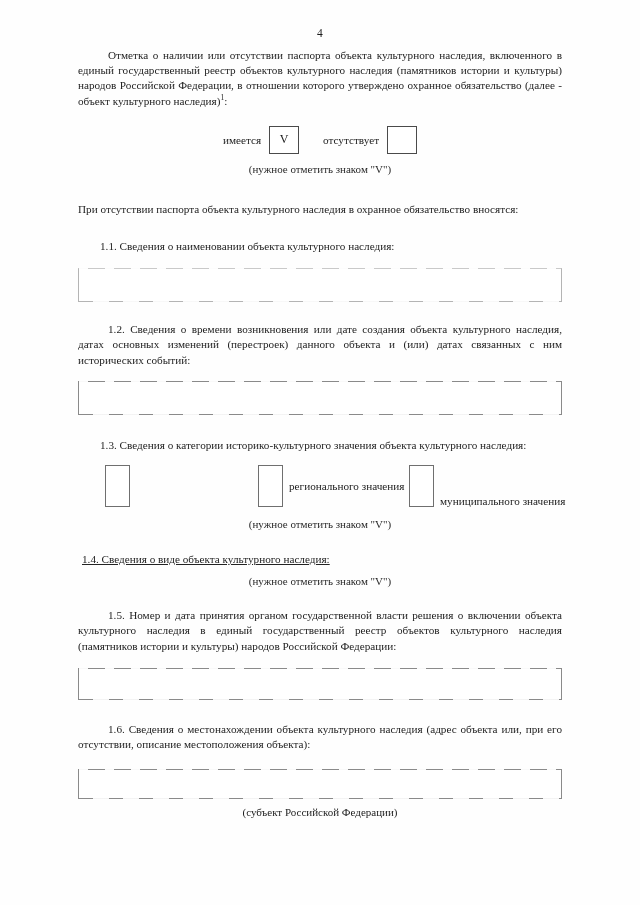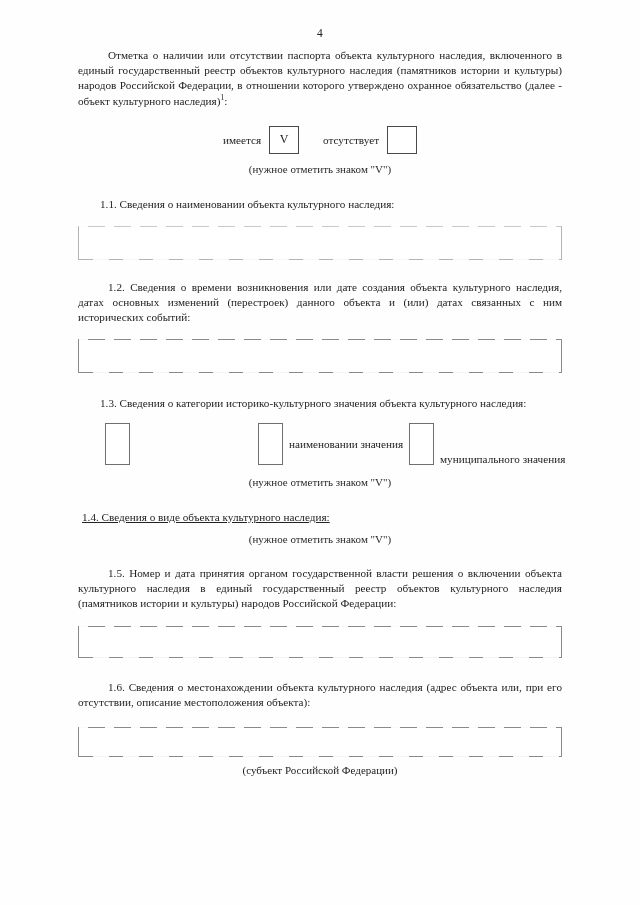--- a/index.html
+++ b/index.html
@@ -154,38 +154,39 @@
     </div>
 
     <div class="cb-row" style="margin-top:17px;">
       <span class="cb-label pre">имеется</span>
       <span class="cb sq">V</span>
       <span class="cb-label" style="margin-left:24px;margin-right:8px;">отсутствует</span>
       <span class="cb sq"></span>
     </div>
     <div class="hint" style="margin-top:9px;">(нужное отметить знаком "V")</div>
 
+    <p class="para noindent center" style="margin-top:27px;">При отсутствии паспорта объекта культурного наследия в охранное обязательство вносятся:</p>
 
 
     <p class="para noindent" style="margin-top:22px;margin-left:22px;">1.1. Сведения о наименовании объекта культурного наследия:</p>
     <div class="field faint" style="margin-top:14px;height:34px;"></div>
 
     <p class="para" style="margin-top:20px;">1.2. Сведения о времени возникновения или дате создания объекта культурного наследия, датах основных изменений (перестроек) данного объекта и (или) датах связанных с ним исторических событий:</p>
     <div class="field" style="margin-top:13px;height:34px;"></div>
 
     <p class="para noindent" style="margin-top:23px;margin-left:22px;">1.3. Сведения о категории историко-культурного значения объекта культурного наследия:</p>
 
     <div style="position:relative;height:46px;margin-top:12px;">
       <div style="position:absolute;left:27px;top:0;display:flex;align-items:flex-start;">
         <span class="cb tall"></span>
       </div>
 
       <div style="position:absolute;left:180px;top:0;display:flex;align-items:center;height:42px;">
         <span class="cb tall"></span>
-        <span class="cb-label">наименовании значения</span>
+        <span class="cb-label">регионального значения</span>
       </div>
 
       <div style="position:absolute;left:331px;top:0;display:flex;align-items:flex-end;height:42px;">
         <span class="cb tall"></span>
         <span class="cb-label">муниципального значения</span>
       </div>
     </div>
 
     <div class="hint" style="margin-top:7px;">(нужное отметить знаком "V")</div>
 

